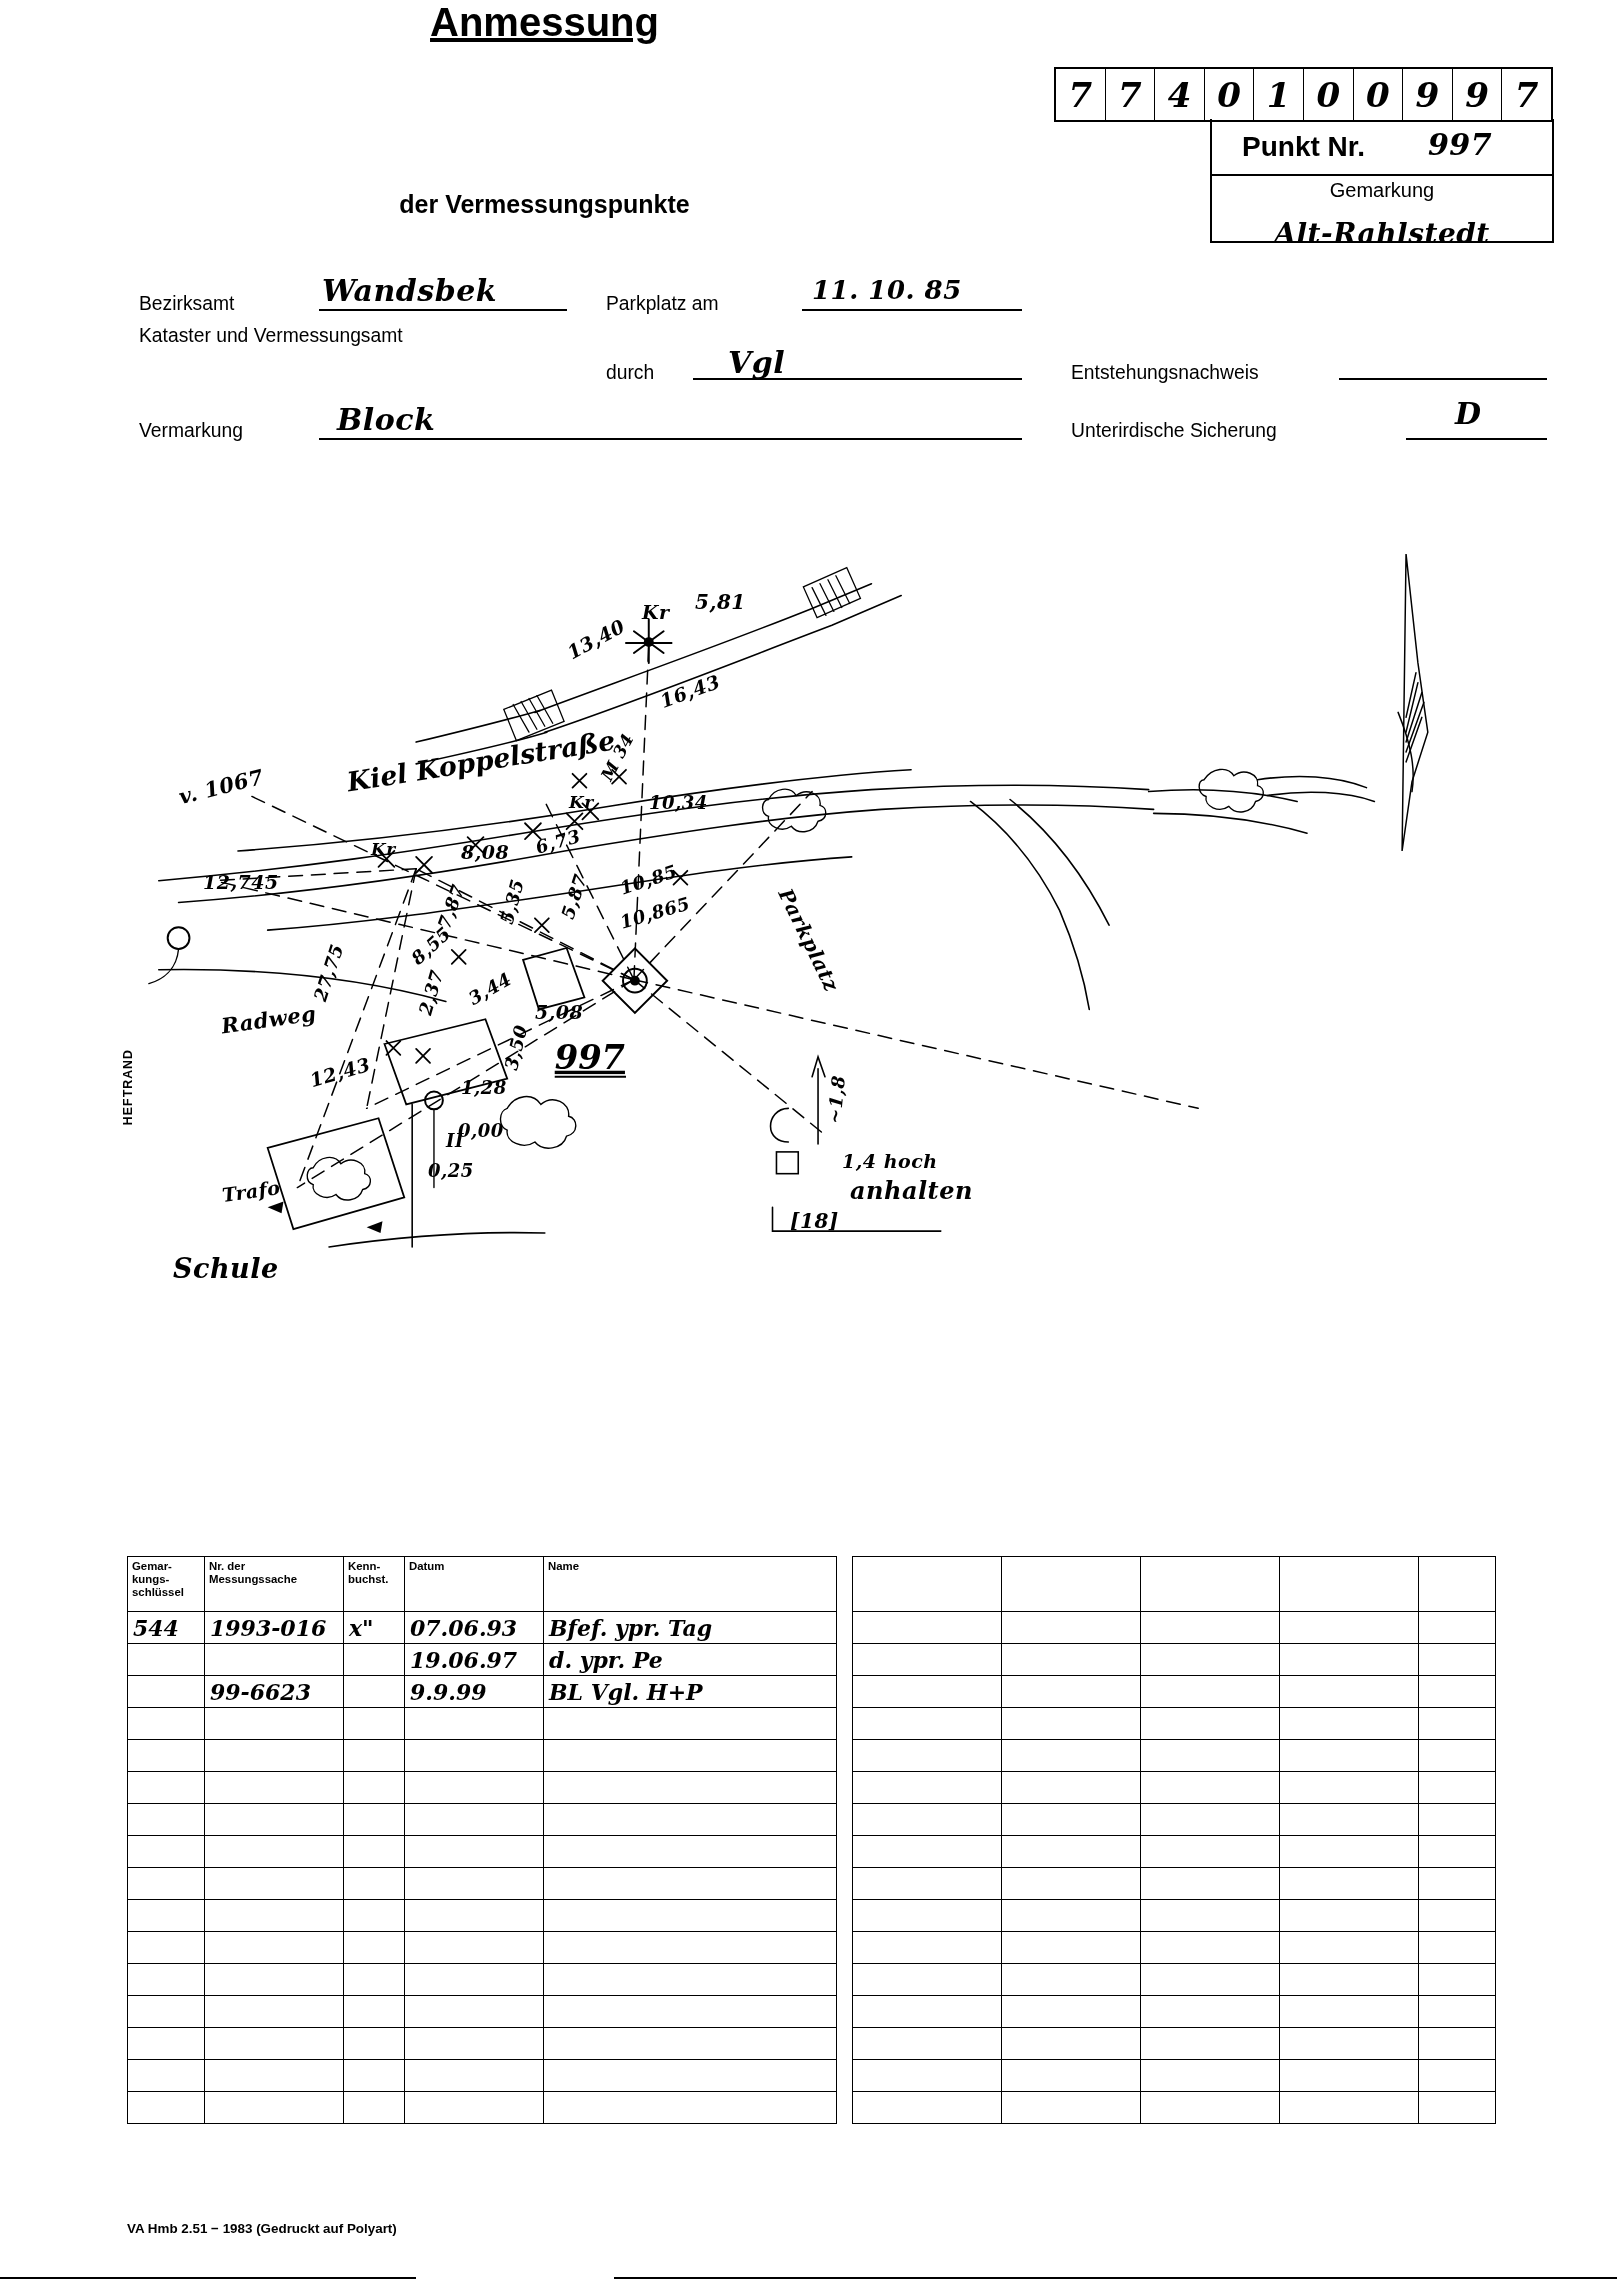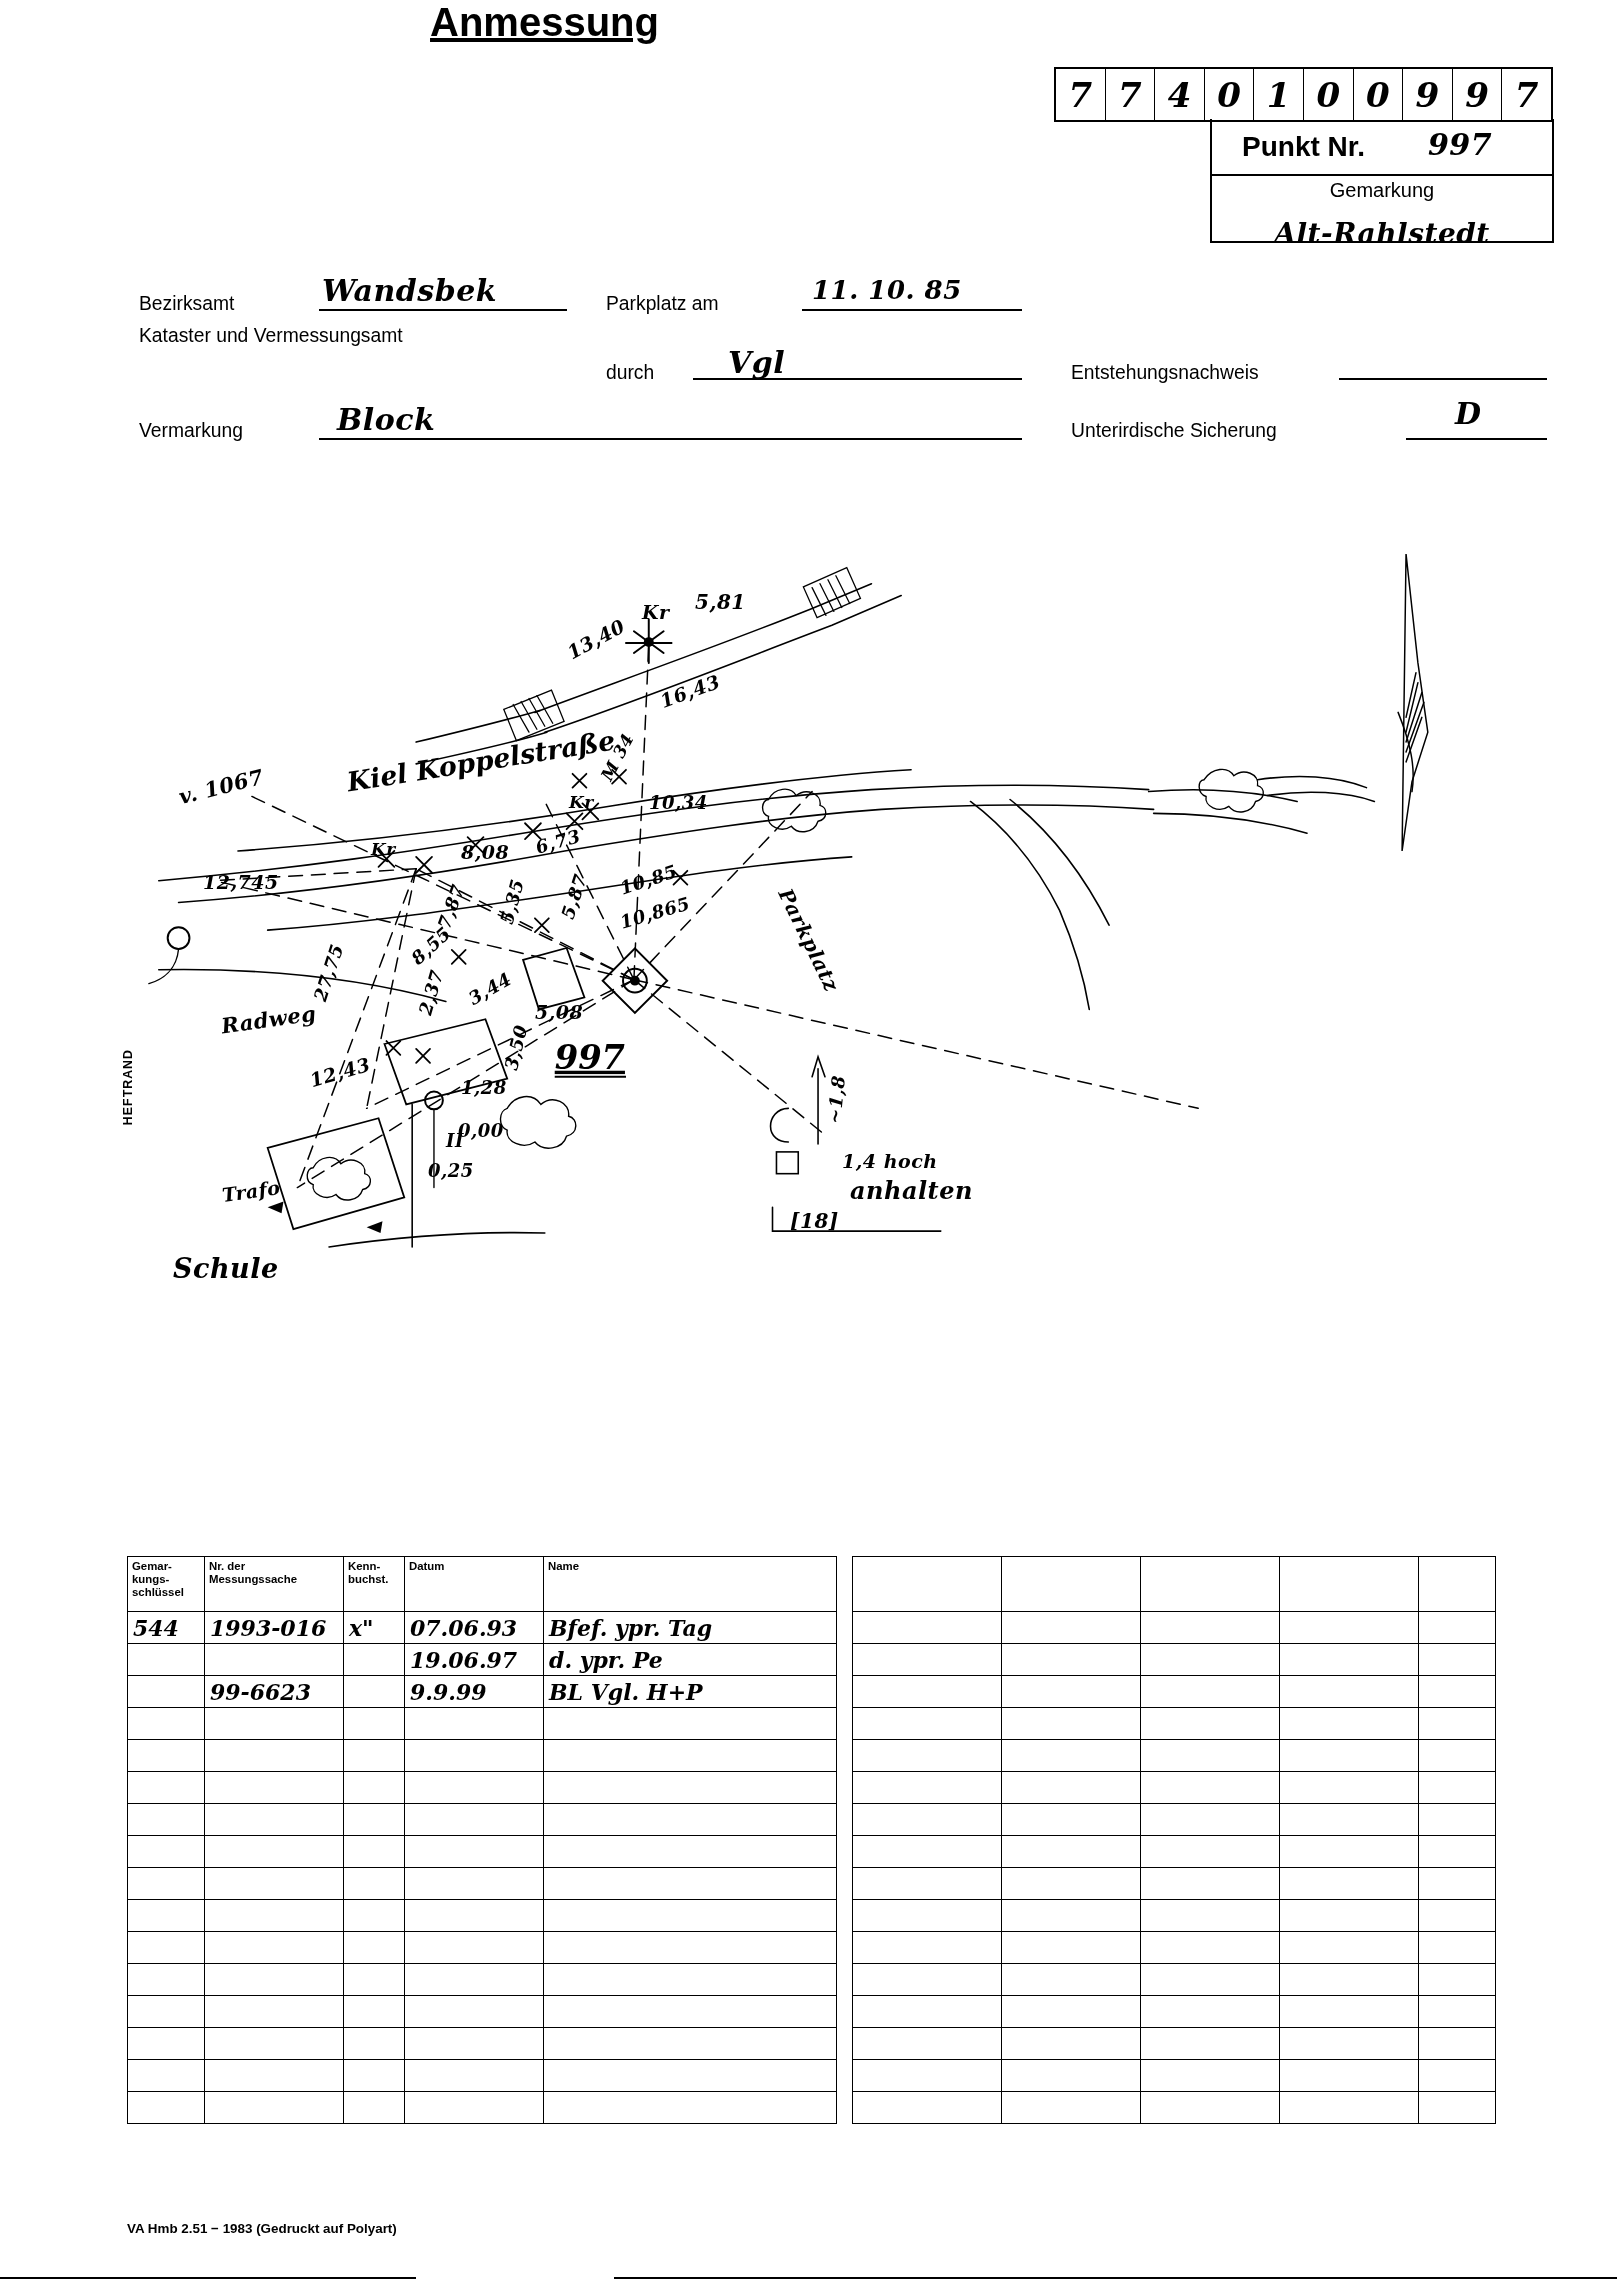--- a/index.html
+++ b/index.html
@@ -47,20 +47,21 @@
 
   
   .trim{position:absolute;height:2px;background:#000;}
 </style>
 </head>
 <body>
 
 <div class="sheet">
 
   <div class="abs" id="title">Anmessung</div>
+  <div class="abs" id="subtitle">der Vermessungspunkte</div>
 
   <div class="abs" id="codebox">
     <div class="cell">7</div>
     <div class="cell">7</div>
     <div class="cell">4</div>
     <div class="cell">0</div>
     <div class="cell">1</div>
     <div class="cell">0</div>
     <div class="cell">0</div>
     <div class="cell">9</div>

